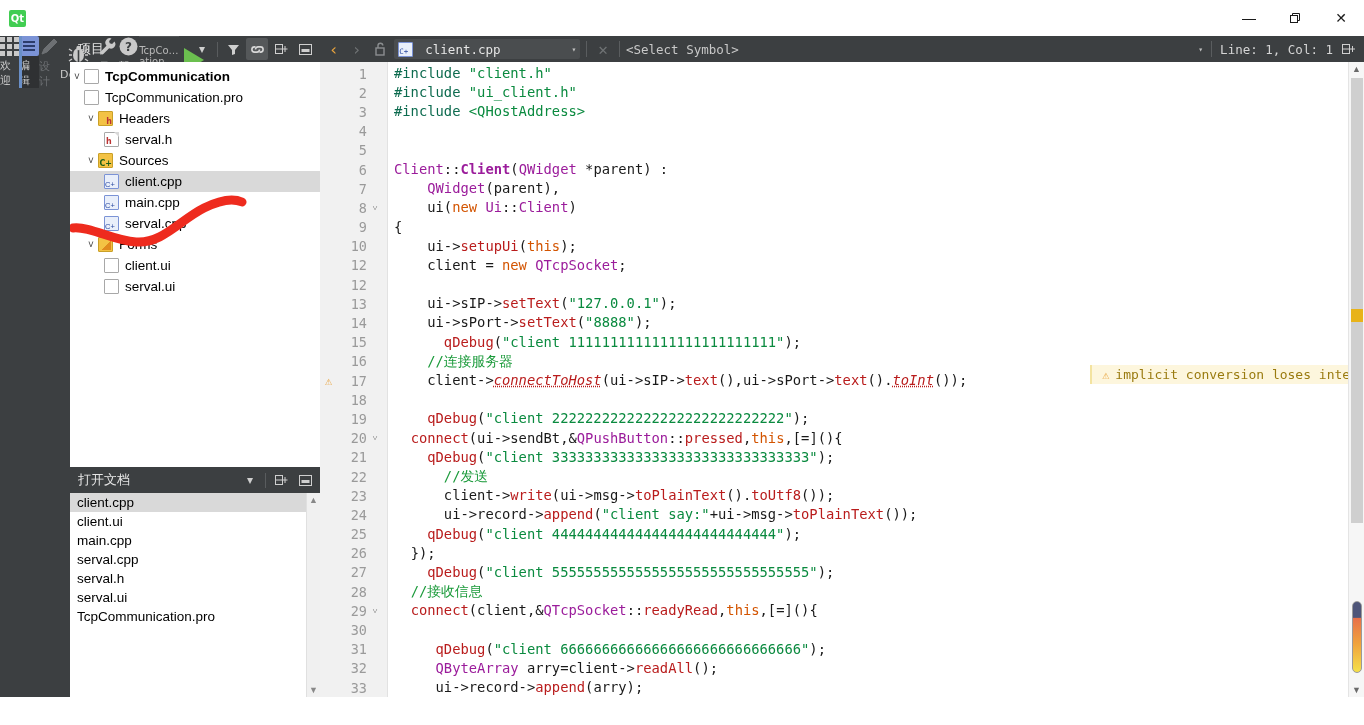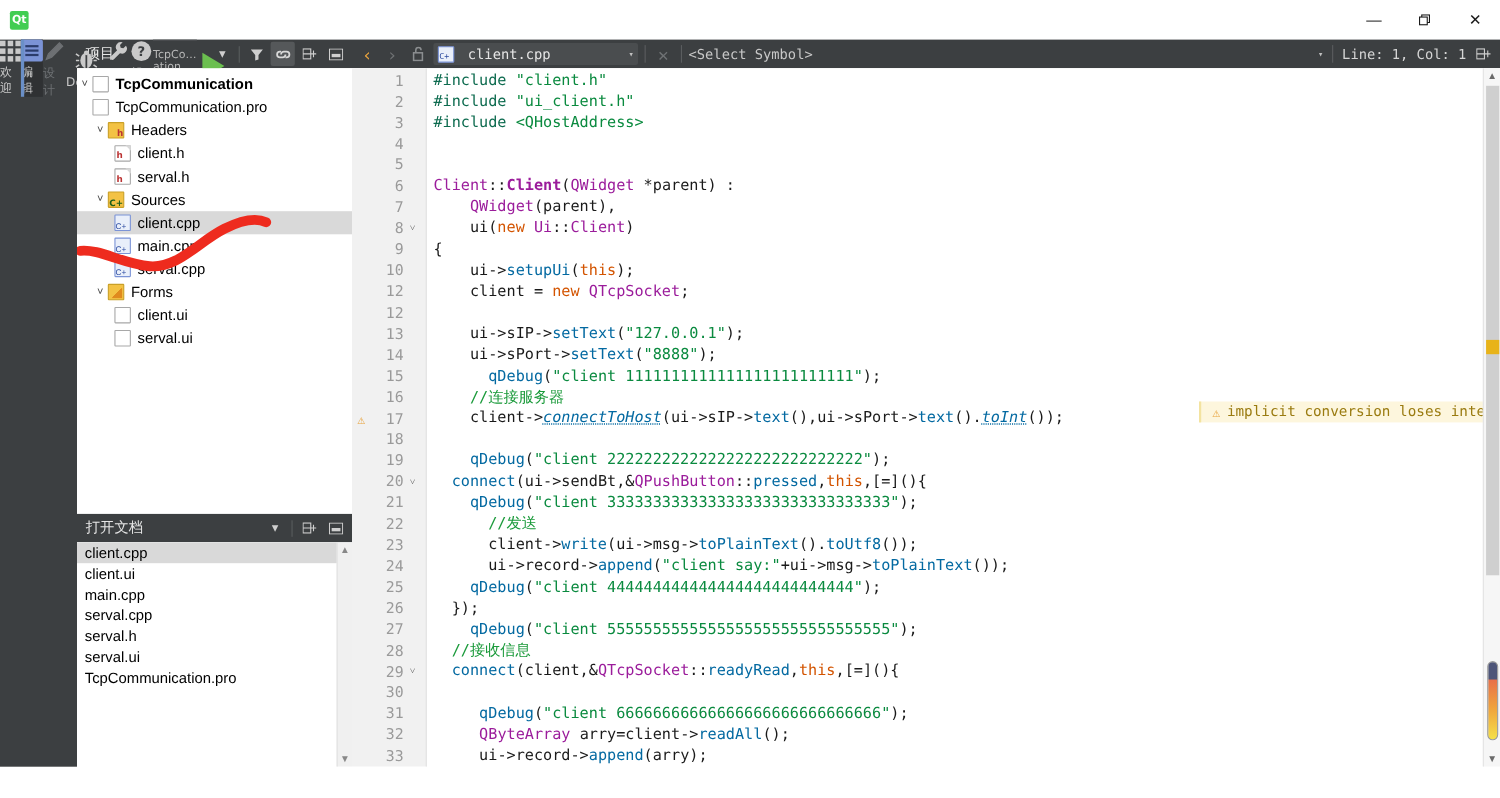--- a/index.html
+++ b/index.html
@@ -220,21 +220,21 @@
     flex: 1; padding-top: 2px; position: relative;
     font-family: "DejaVu Sans Mono", monospace; font-size: 13.8px;
     white-space: pre; overflow: hidden; color: #000;
   }
   .cline { height: 19.2px; line-height: 19.2px; padding-left: 6px; }
   .pp    { color: #0d6b4f; }
   .str   { color: #0a8a3f; }
   .cmt   { color: #1a9a3a; }
   .type  { color: #9b1c9b; }
   .kw    { color: #d35400; }
-  .fn    { color: #0369a1; }
+  .fn    { color: #b91c1c; }
   .plain { color: #1a1a1a; }
   .ital  { font-style: italic; text-decoration: underline; text-decoration-style: dotted; }
   .bld   { font-weight: bold; }
 
   .warnbox {
     position: absolute; right: 0px; top: 303px; height: 19px;
     background: #fdf6dd; border-left: 2px solid #f3e3a0;
     display: flex; align-items: center; gap: 6px; padding: 0 6px 0 10px;
     font-family: "DejaVu Sans Mono", monospace; font-size: 13px; color: #9a7b10;
   }
@@ -411,24 +411,20 @@
           <span class="bold">TcpCommunication</span>
         </div>
         <div class="trow ind1">
           <span class="fico qt"></span>
           <span>TcpCommunication.pro</span>
         </div>
         <div class="trow ind1">
           <span class="chev">˅</span>
           <span class="fico folder" data-l="h"></span>
           <span>Headers</span>
-        </div>
-        <div class="trow ind2">
-          <span class="fico file" data-l="h"></span>
-          <span>client.h</span>
         </div>
         <div class="trow ind2">
           <span class="fico file" data-l="h"></span>
           <span>serval.h</span>
         </div>
         <div class="trow ind1">
           <span class="chev">˅</span>
           <span class="fico folder cpp" data-l="C+"></span>
           <span>Sources</span>
         </div>

